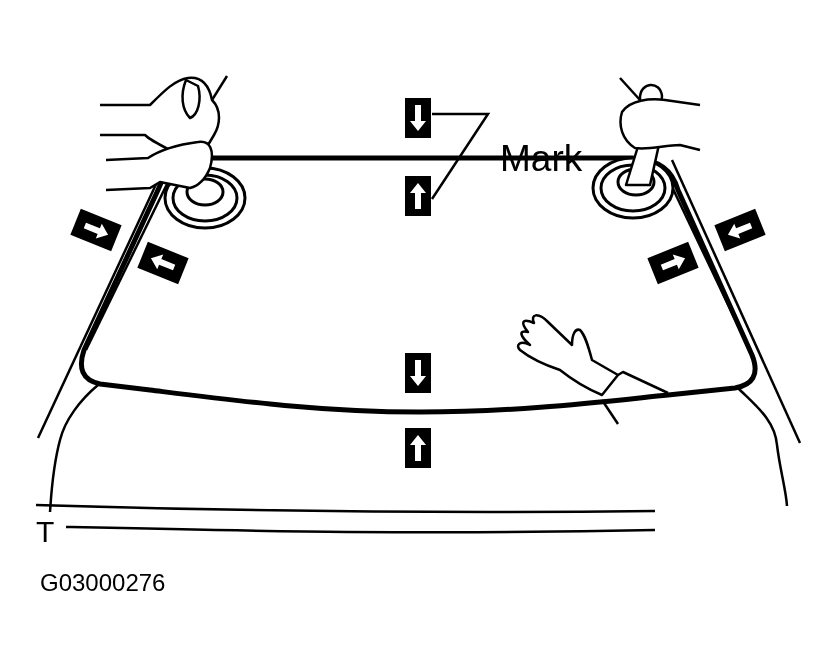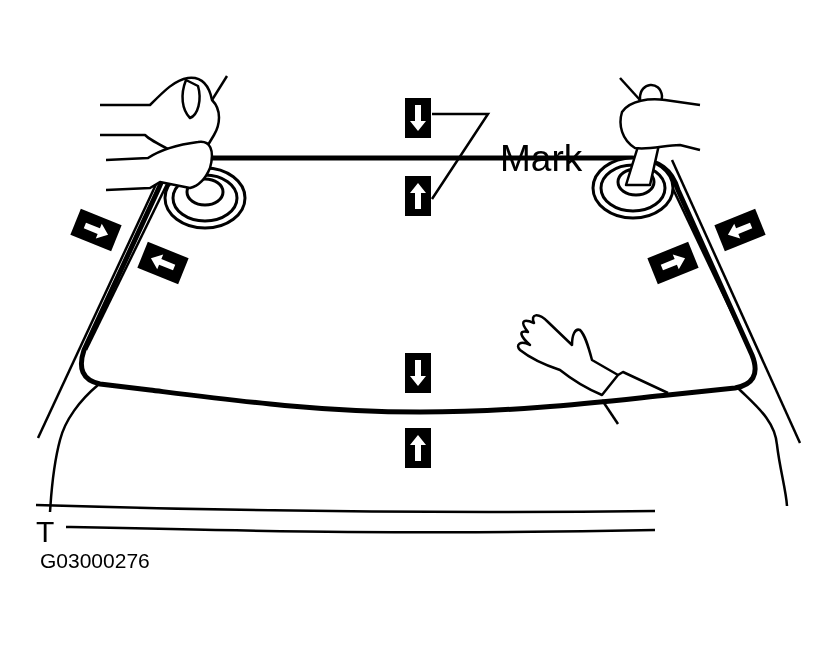--- a/index.html
+++ b/index.html
@@ -1,20 +1,20 @@
 <!DOCTYPE html>
 <html><head>
 <meta charset="utf-8">
 <style>
   html,body{margin:0;padding:0;background:#fff;}
   #stage{position:relative;width:838px;height:666px;background:#fff;overflow:hidden;}
   svg{position:absolute;left:0;top:0;}
   .lbl{position:absolute;font-family:"Liberation Sans",sans-serif;color:#000;line-height:1;white-space:nowrap;}
   .mark{left:500px;top:96px;font-size:37px;margin-top:44px;}
-  .code{left:40px;top:550px;font-size:21px;}
+  .code{left:40px;top:571px;font-size:24px;}
   .tlet{left:36px;top:517px;font-size:30px;}
 </style>
 </head>
 <body>
 
 <div id="stage">
   <svg width="838" height="666" viewBox="0 0 838 666">
     <defs>
       <g id="arrowV">
         <rect x="-13" y="-20" width="26" height="40" fill="#000"></rect>

